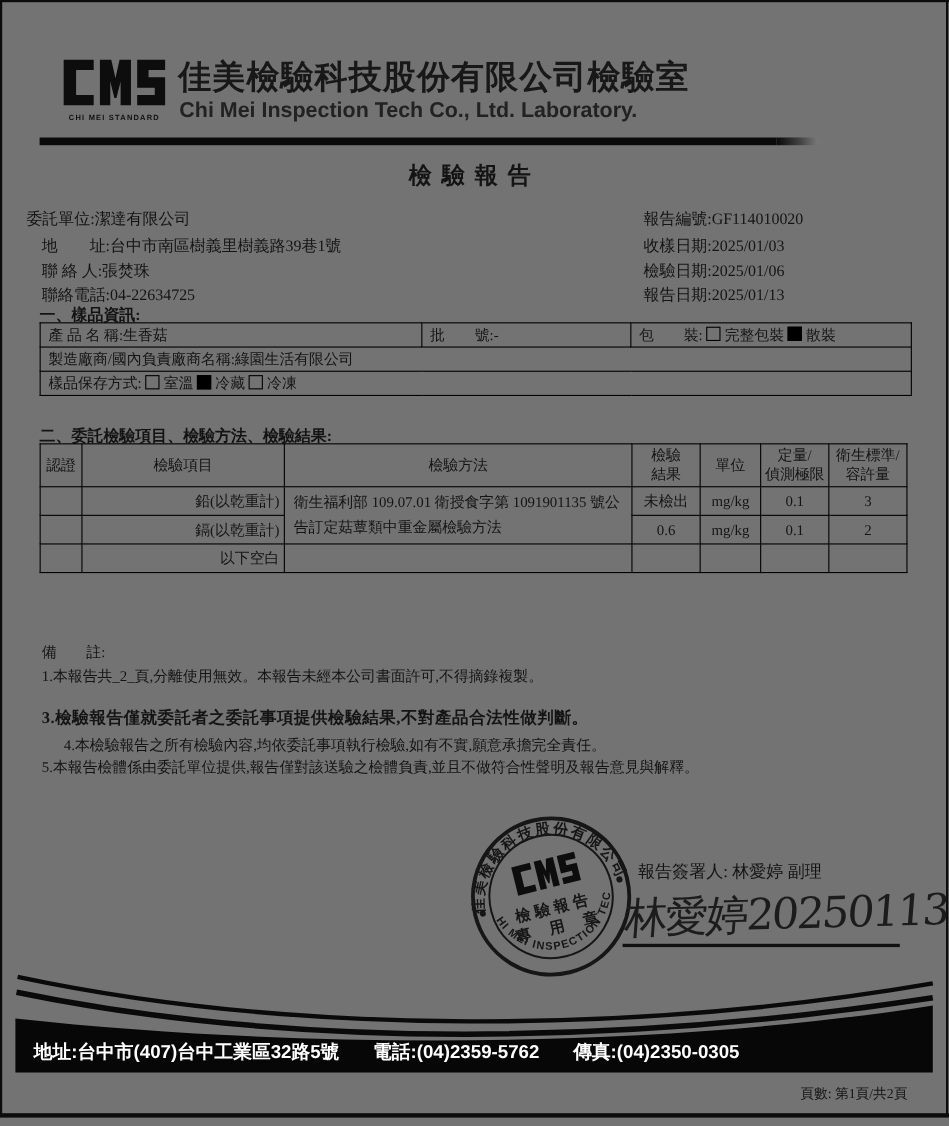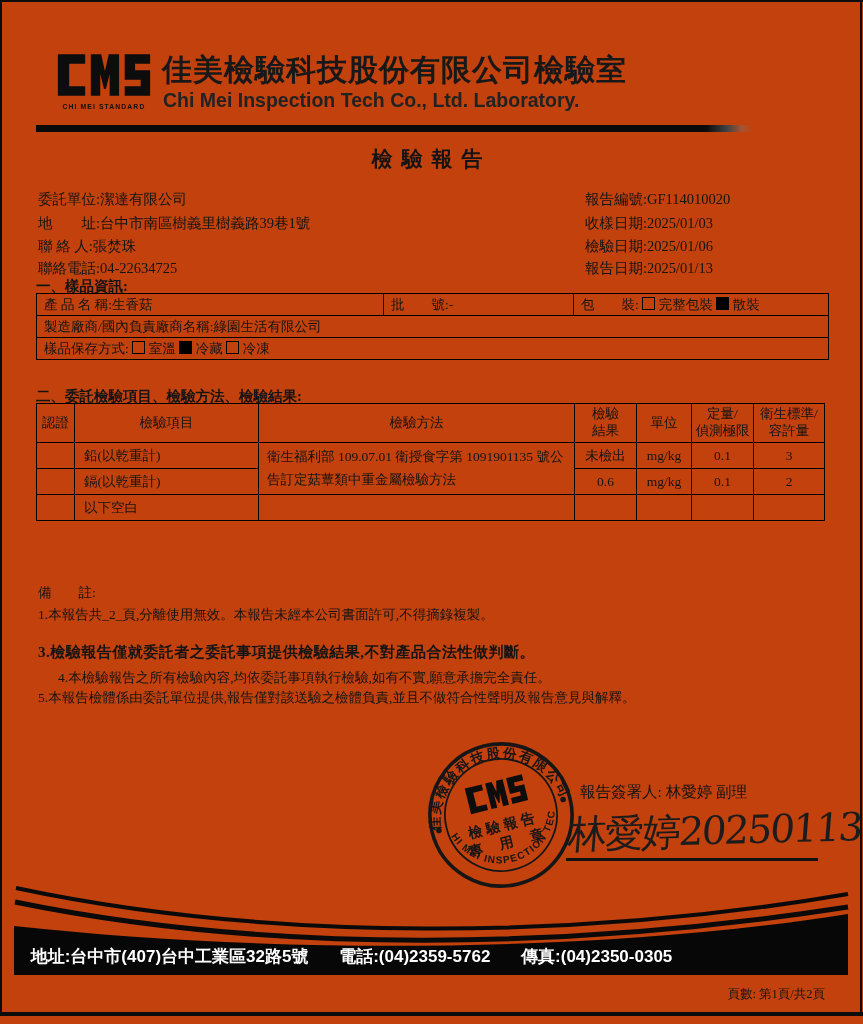--- a/index.html
+++ b/index.html
@@ -1,17 +1,17 @@
 <!DOCTYPE html>
 <html><head>
 <meta charset="utf-8">
 <style>
   html,body{margin:0;padding:0;background:#e8e8e8;}
   .page{
-    position:relative;width:863px;height:1024px;background:#c2410c;
+    position:relative;width:863px;height:1024px;background:#737373;
     font-family:"Liberation Serif","DejaVu Serif",serif;color:#141414;
     overflow:hidden;margin:0 auto;
   }
   .edge{position:absolute;background:#0c0c0c;}
   
   .logo-wrap{position:absolute;left:56px;top:52px;width:96px;height:66px;}
   .logo-sub{font-family:"Liberation Sans","DejaVu Sans",sans-serif;font-size:6.8px;font-weight:bold;letter-spacing:1.1px;color:#111;margin-top:1px;text-align:center;width:96px;}
   .co-zh{position:absolute;left:162px;top:50px;font-size:30px;font-weight:bold;letter-spacing:1px;color:#181818;white-space:nowrap;}
   .co-en{position:absolute;left:163px;top:89px;font-size:19.5px;font-weight:bold;color:#222;font-family:"Liberation Sans","DejaVu Sans",sans-serif;white-space:nowrap;}
   .hr-thick{position:absolute;left:36px;top:125px;width:670px;height:7px;background:#0a0a0a;}
@@ -24,21 +24,21 @@
   
   table{border-collapse:collapse;table-layout:fixed;}
   .sec-title{position:absolute;font-size:14.5px;font-weight:600;white-space:pre;}
   .t1{position:absolute;left:36px;top:293px;width:792px;font-size:13.5px;}
   .t1 td{border:1.4px solid #000;height:21px;padding:0 0 0 7px;white-space:pre;overflow:hidden;}
   .t2{position:absolute;left:36px;top:403px;width:788px;font-size:13.5px;}
   .t2 th,.t2 td{border:1.4px solid #000;overflow:hidden;}
   .t2 th{height:36px;font-weight:normal;text-align:center;white-space:pre-line;line-height:1.25;padding:1px 2px;}
   .t2 td{height:25px;padding:0 4px;}
   .t2 td.ctr{text-align:center;}
-  .t2 td.item{padding-left:9px;white-space:pre;}
+  .t2 td.item{padding-left:9px;white-space:pre;text-align:right;}
   .t2 td.method{padding:2px 8px;line-height:1.7;font-size:13.5px;}
   .cb{display:inline-block;width:11px;height:11px;border:1.6px solid #000;vertical-align:-1px;margin:0 4px 0 3px;}
   .cb.filled{background:#000;}
   
   .note-line{position:absolute;left:38px;font-size:13.5px;white-space:pre;}
   .note-big{font-size:15px;font-weight:600;letter-spacing:.5px;}
   
   .stamp{position:absolute;left:426px;top:740px;width:150px;height:150px;transform:rotate(-14deg);}
   .sign-label{position:absolute;left:580px;top:782px;font-size:15.5px;white-space:pre;}
   .handwriting{position:absolute;left:568px;top:804px;font-size:39px;white-space:nowrap;
@@ -72,21 +72,21 @@
     </svg>
     <div class="logo-sub">CHI MEI STANDARD</div>
   </div>
   <div class="co-zh">佳美檢驗科技股份有限公司檢驗室</div>
   <div class="co-en">Chi Mei Inspection Tech Co., Ltd. Laboratory.</div>
   <div class="hr-thick"></div>
   <div class="hr-tail"></div>
 
   <div class="doc-title">檢驗報告</div>
 
-  <div class="info-line" style="left:38px;top:190px;"><span>委託單位:</span><span>潔達有限公司</span></div>
+  <div class="info-line" style="left:24px;top:190px;"><span>委託單位:</span><span>潔達有限公司</span></div>
   <div class="info-line" style="left:38px;top:214px;"><span>地　　址:</span><span>台中市南區樹義里樹義路39巷1號</span></div>
   <div class="info-line" style="left:38px;top:237px;"><span>聯 絡 人:</span><span>張焚珠</span></div>
   <div class="info-line" style="left:38px;top:259px;"><span>聯絡電話:</span><span>04-22634725</span></div>
 
   <div class="info-line" style="left:585px;top:190px;"><span>報告編號:</span><span>GF114010020</span></div>
   <div class="info-line" style="left:585px;top:214px;"><span>收樣日期:</span><span>2025/01/03</span></div>
   <div class="info-line" style="left:585px;top:237px;"><span>檢驗日期:</span><span>2025/01/06</span></div>
   <div class="info-line" style="left:585px;top:259px;"><span>報告日期:</span><span>2025/01/13</span></div>
 
   <div class="sec-title" style="left:36px;top:277px;">一、樣品資訊:</div>

